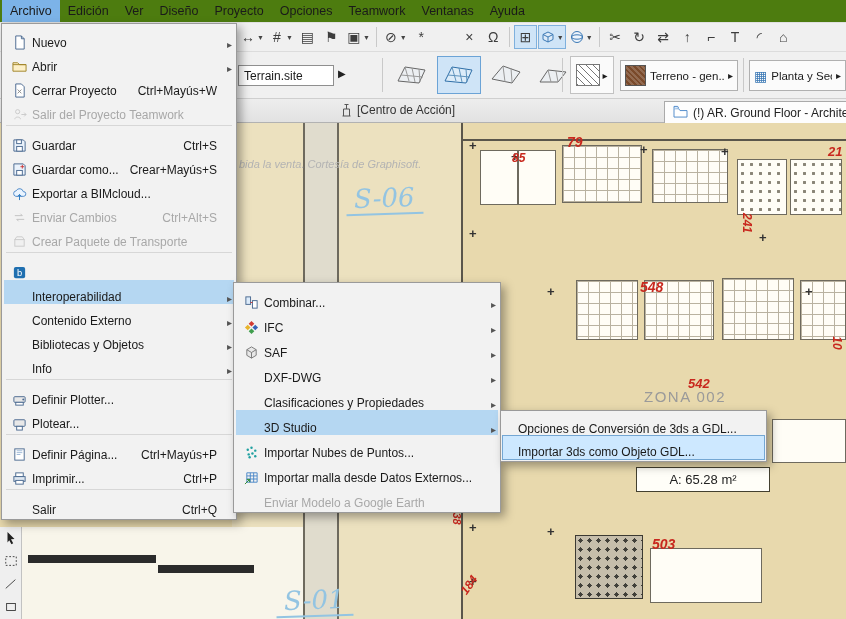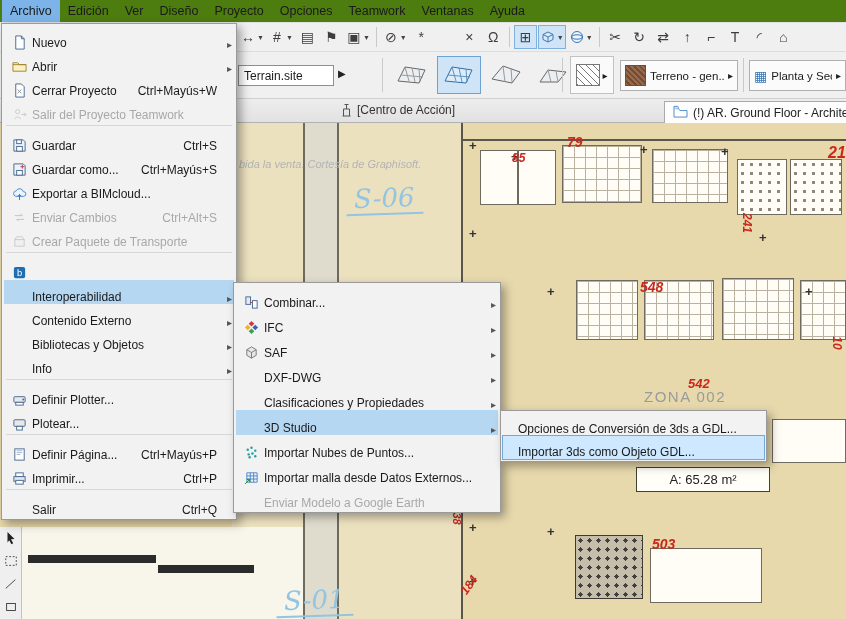--- a/index.html
+++ b/index.html
@@ -289,21 +289,21 @@
       <div class="cross" style="left: 547px; top: 402px;">+</div>
       <div class="cross" style="left: 633px; top: 290px;">+</div>
       <div class="cross" style="left: 726px; top: 290px;">+</div>
       <div class="wall" style="left: 28px; top: 432px; width: 128px; height: 8px;"></div>
       <div class="wall" style="left: 158px; top: 442px; width: 96px; height: 8px;"></div>
       <div class="clabel watermark" style="left: 239px; top: 36px;">bida la venta. Cortesía de Graphisoft.</div>
       <div class="clabel script" style="left: 346px; top: 62px;">S-06</div>
       <div class="clabel script" style="left: 276px; top: 464px;">S-01</div>
       <div class="clabel red" style="left: 567px; top: 12px; font-size: 14px;">79</div>
       <div class="clabel red" style="left: 512px; top: 29px; font-size: 12px;">85</div>
-      <div class="clabel red" style="left: 828px; top: 22px; font-size: 16px;">21</div>
+      <div class="clabel red" style="left: 828px; top: 22px; font-size: 13px;">21</div>
       <div class="clabel red" style="left: 737px; top: 94px; font-size: 12px; transform: rotate(90deg);">241</div>
       <div class="clabel red" style="left: 640px; top: 157px; font-size: 14px;">548</div>
       <div class="clabel red" style="left: 415px; top: 231px; font-size: 15px;">437</div>
       <div class="clabel red" style="left: 830px; top: 214px; font-size: 12px; transform: rotate(90deg);">10</div>
       <div class="clabel red" style="left: 688px; top: 254px; font-size: 13px; font-style: italic;">542</div>
       <div class="clabel zone" style="left: 644px; top: 266px;">ZONA 002</div>
       <div class="clabel red" style="left: 652px; top: 414px; font-size: 14px;">503</div>
       <div class="clabel red" style="left: 459px; top: 456px; font-size: 12px; transform: rotate(-55deg);">184</div>
       <div class="clabel red" style="left: 450px; top: 390px; font-size: 11px; transform: rotate(90deg);">38</div>
     </div>
@@ -391,21 +391,21 @@
       </div>
       <div class="mi">
         <span class="mi-icon">
           <svg viewBox="0 0 16 16">
             <path d="M2 2h10l2 2v10H2z" fill="#eaf2fb" stroke="#49688f"></path>
             <rect x="5" y="9" width="6" height="5" fill="#fff" stroke="#49688f"></rect>
             <path d="M11 3v4M9 5h4" stroke="#c33" fill="none"></path>
           </svg>
         </span>
         <span class="mi-label">Guardar como...</span>
-        <span class="mi-short">Ctrl+Mayús+S</span>
+        <span class="mi-short">Crear+Mayús+S</span>
         <span class="mi-arrow"></span>
       </div>
       <div class="mi">
         <span class="mi-icon">
           <svg viewBox="0 0 16 16">
             <path d="M4 11a3 3 0 0 1 .5-5.9A4 4 0 0 1 12 6a2.5 2.5 0 0 1 .5 5z" fill="#eaf4ff" stroke="#4a86c8"></path>
             <path d="M8 15V9M6 11l2-2 2 2" stroke="#2a7ac0" fill="none"></path>
           </svg>
         </span>
         <span class="mi-label">Exportar a BIMcloud...</span>

